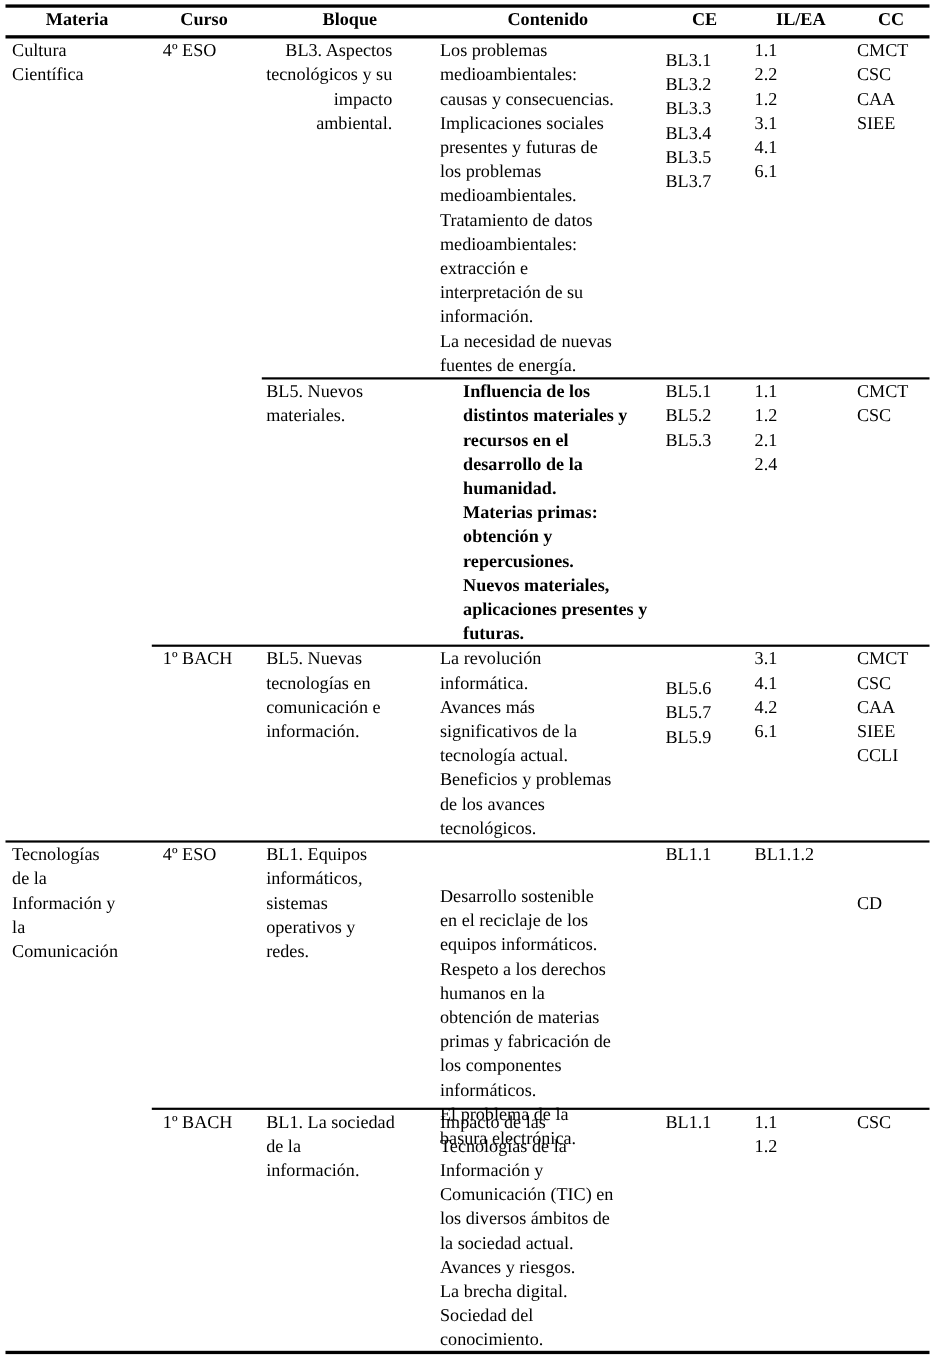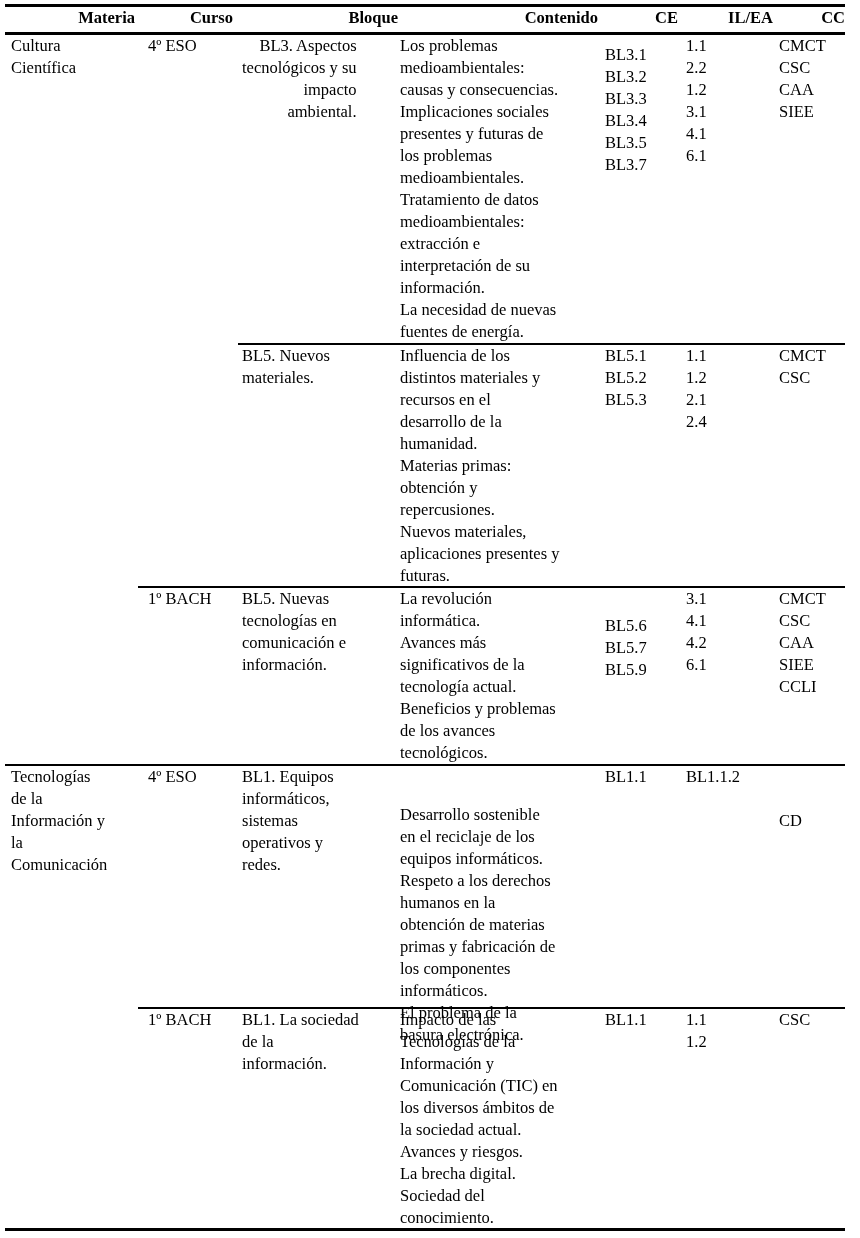--- a/index.html
+++ b/index.html
@@ -1,20 +1,20 @@
 <!DOCTYPE html>
 <html><head>
 <meta charset="utf-8">
 <style>
   html, body { margin: 0; padding: 0; background: #ffffff; }
   body { width: 860px; height: 1238px; position: relative; overflow: hidden;
          font-family: "Liberation Serif", "DejaVu Serif", serif; color: #000; font-size: 16.5px; }
   .page { position: absolute; left: 5px; top: 0; width: 840px; }
   .rule { position: absolute; background: #000; }
-  .hdr { position: absolute; top: 8px; font-weight: bold; font-size: 16.5px; line-height: 20px; text-align: right; }
+  .hdr { position: absolute; top: 8px; font-weight: bold; font-size: 16.5px; line-height: 20px; text-align: center; }
   .cell { position: absolute; line-height: 22px; white-space: pre-line; }
 </style>
 </head>
 <body>
 
 <div class="page">
 
   <div class="rule" style="left:0;top:4px;width:840px;height:3px;"></div>
   <div class="rule" style="left:0;top:32px;width:840px;height:3px;"></div>
   <div class="rule" style="left:233px;top:343px;width:607px;height:2px;"></div>
@@ -64,21 +64,21 @@
 3.1
 4.1
 6.1</div>
   <div class="cell" style="left:774px;top:35px;">CMCT
 CSC
 CAA
 SIEE</div>
 
   <div class="cell" style="left:237px;top:345px;">BL5. Nuevos
 materiales.</div>
-  <div class="cell" style="left:395px;top:345px;">Influencia de los
+  <div class="cell" style="left:416px;top:345px;font-weight:bold;">Influencia de los
 distintos materiales y
 recursos en el
 desarrollo de la
 humanidad.
 Materias primas:
 obtención y
 repercusiones.
 Nuevos materiales,
 aplicaciones presentes y
 futuras.</div>

